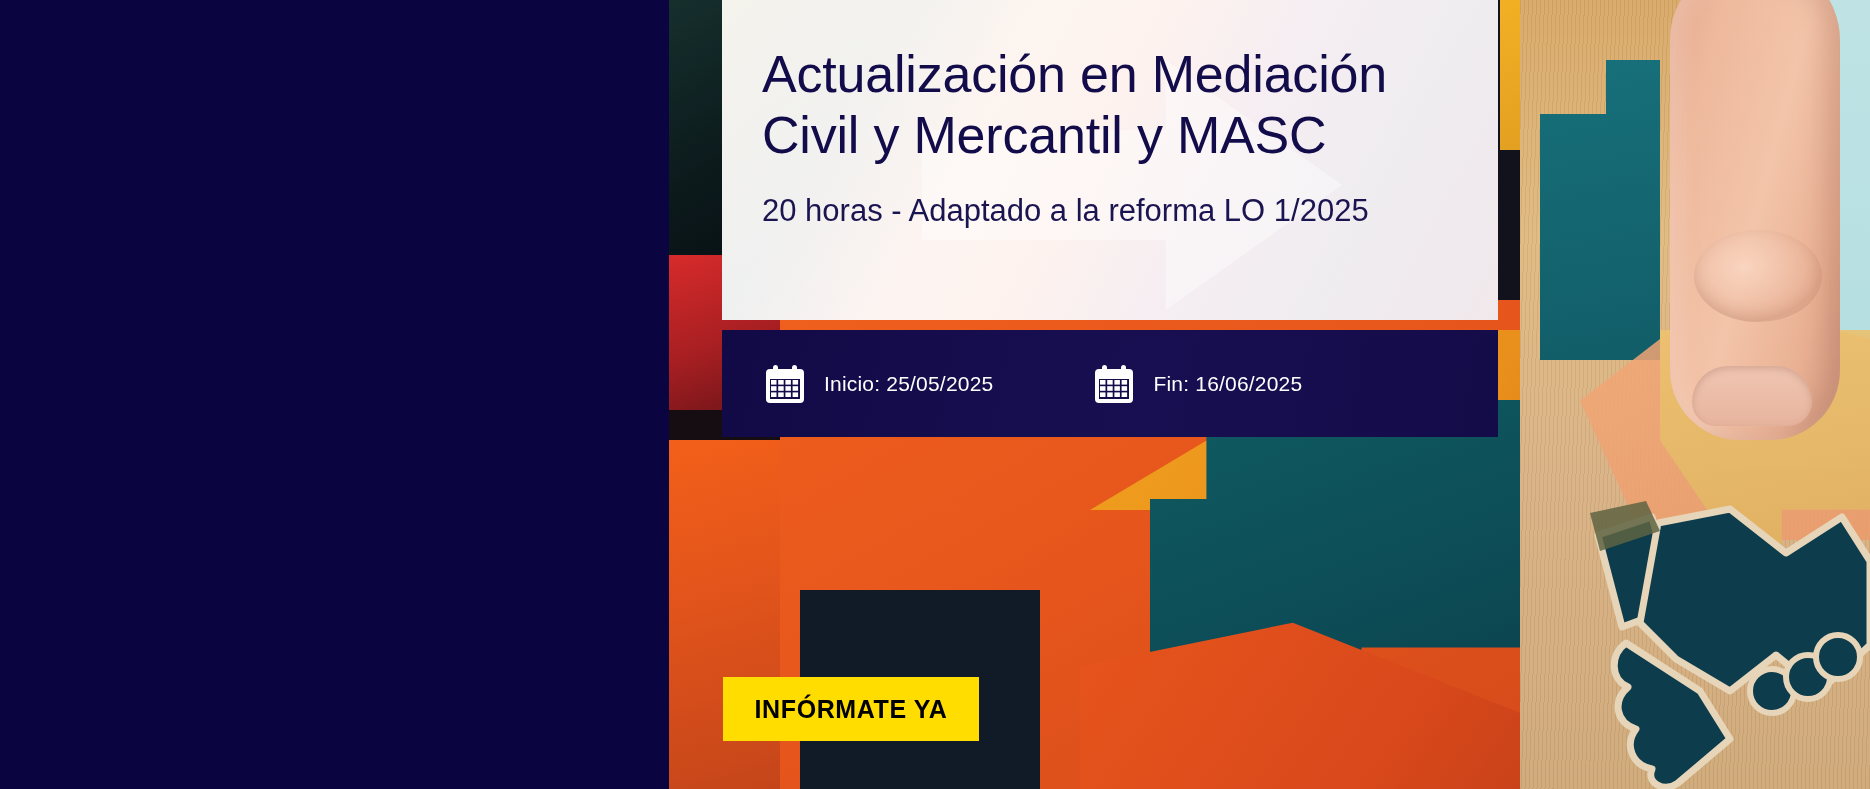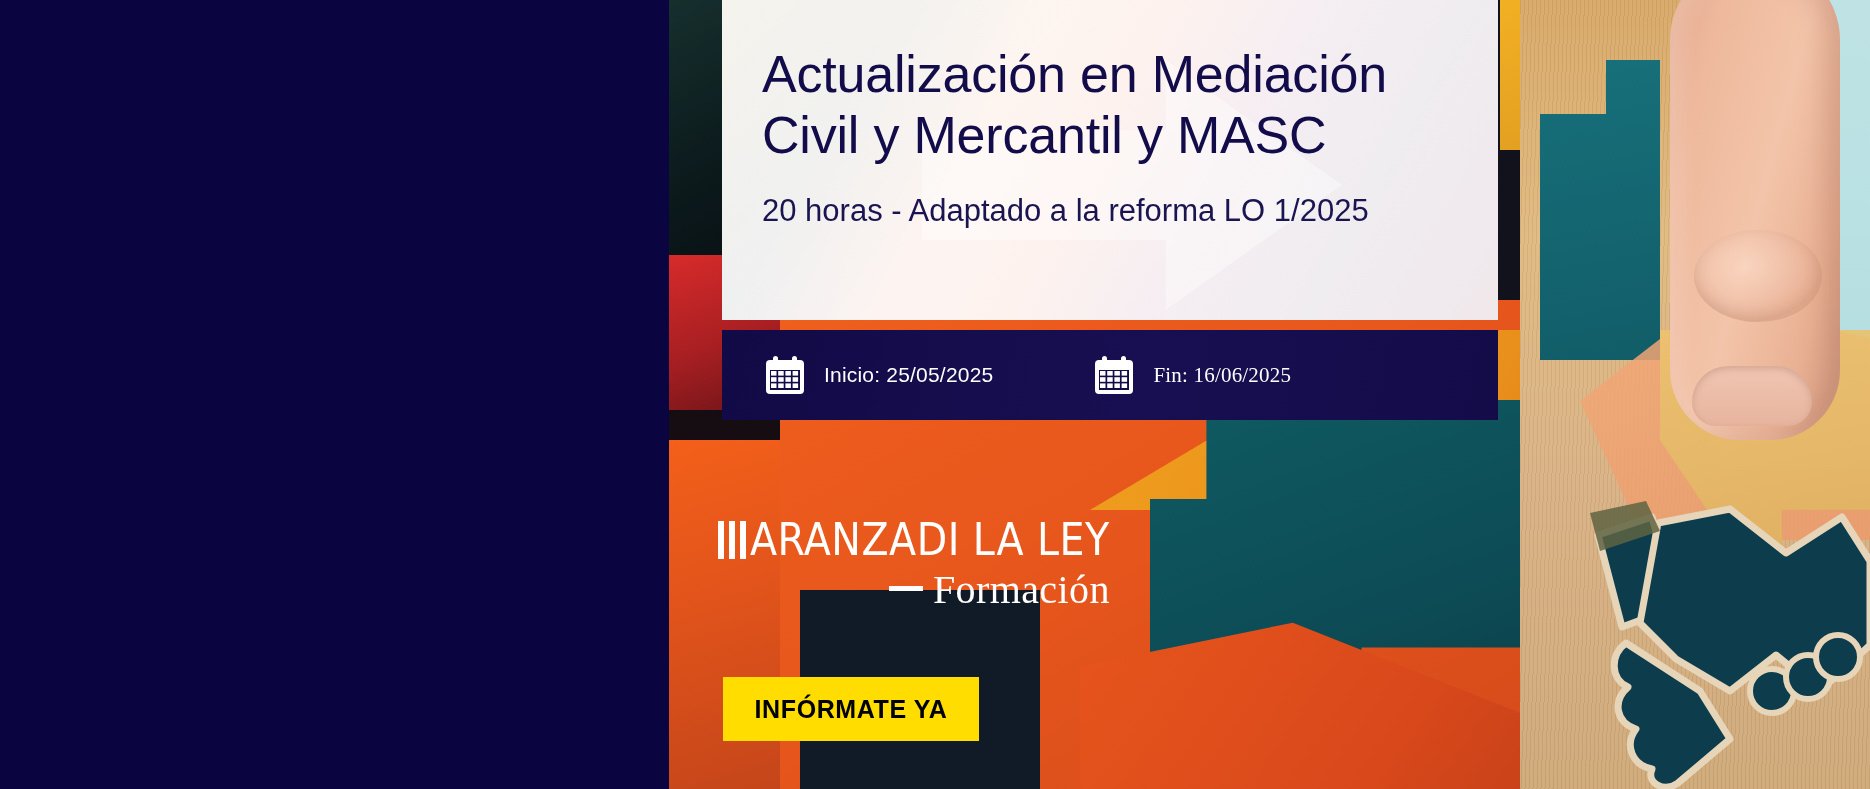--- a/index.html
+++ b/index.html
@@ -227,33 +227,33 @@
     font-weight: 400;
     line-height: 1.25;
   }
 
   
   .dates-bar {
     position: absolute;
     left: 722px;
     top: 330px;
     width: 776px;
-    height: 90px;
+    height: 107px;
     background: linear-gradient(100deg, #120a46 0%, #180f52 55%, #140b49 100%);
     display: flex;
     align-items: center;
     z-index: 8;
   }
   .date-item {
     display: flex;
     align-items: center;
     color: #ffffff;
   }
   .date-item.start { margin-left: 42px; }
-  .date-item.end { margin-left: 100px; font-family: Liberation Serif, serif; }
+  .date-item.end { margin-left: 100px; }
   .cal-icon {
     width: 42px;
     height: 42px;
     flex: 0 0 42px;
     margin-right: 18px;
   }
   .cal-icon svg { display: block; width: 100%; height: 100%; }
   .date-label {
     font-size: 21px;
     letter-spacing: .2px;
@@ -441,30 +441,16 @@
             <rect x="21.4" y="29.4" width="5.5" height="4.6"></rect>
             <rect x="28.6" y="29.4" width="5.5" height="4.6"></rect>
           </g>
         </svg>
       </span>
       <span class="date-label">Fin: 16/06/2025</span>
     </div>
 
   </div>
 
-  <div class="brand">
-    <div class="brand-row">
-      <span class="brand-bars">
-        <i></i>
-          <i></i>
-          <i></i>
-      </span>
-      <span class="brand-name">ARANZADI LA LEY</span>
-    </div>
-    <div class="brand-sub-row">
-      <span class="brand-dash"></span>
-      <span class="brand-sub">Formación</span>
-    </div>
-  </div>
 
   <button class="cta">INFÓRMATE YA</button>
 
 </div>
 
 </body></html>

